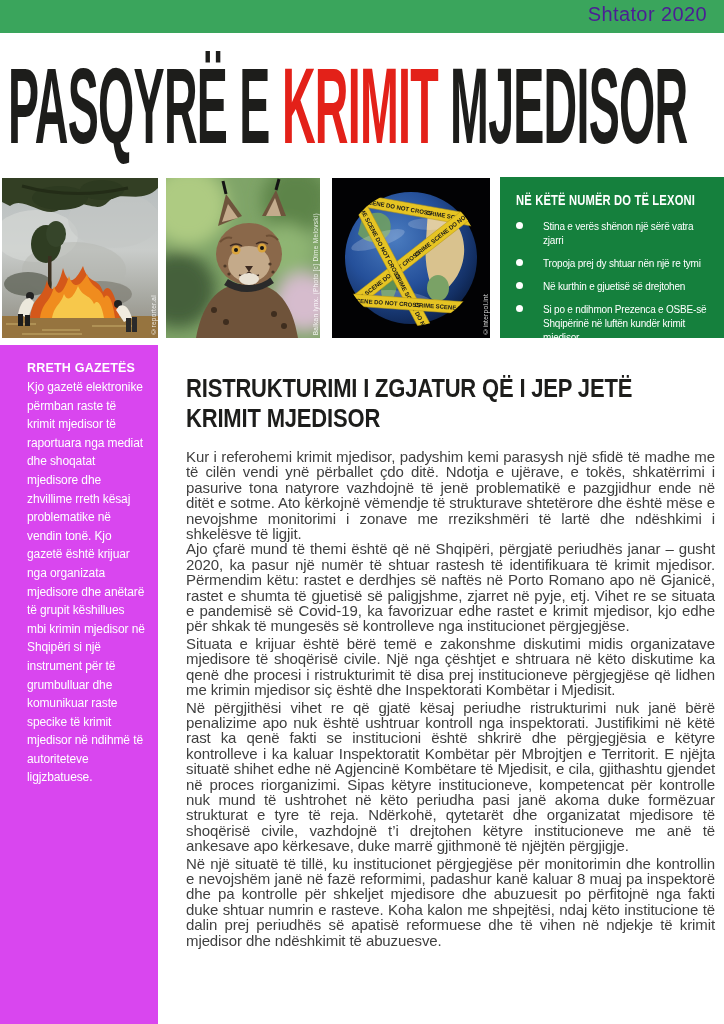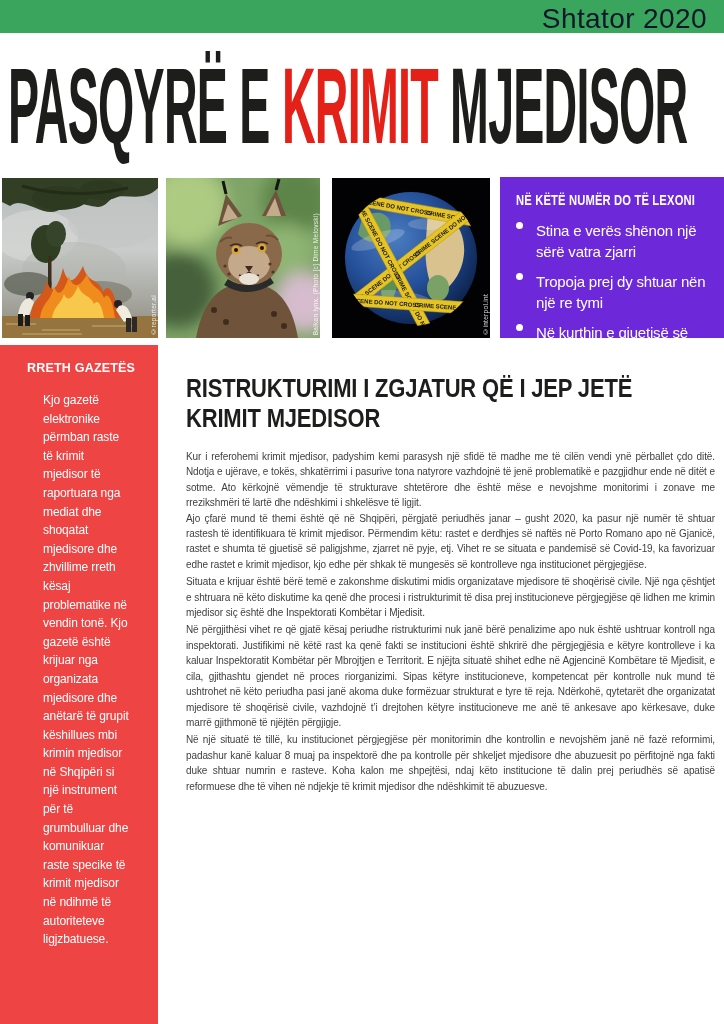--- a/index.html
+++ b/index.html
@@ -1,60 +1,60 @@
 <!DOCTYPE html>
 <html><head>
 <meta charset="utf-8">
 <style>
   html,body{margin:0;padding:0;background:#e8e8e8;}
   .page{position:relative;width:724px;height:1024px;background:#ffffff;overflow:hidden;
         font-family:"Liberation Sans",sans-serif;margin:0 auto;}
 
   
   .topbar{position:absolute;top:0;left:0;width:724px;height:33px;background:#3aa55c;}
-  .issue{position:absolute;top:3px;right:17px;font-size:28px;font-weight:300;
-         color:#0f172a;letter-spacing:.4px;}
+  .issue{position:absolute;top:3px;right:17px;font-size:20px;font-weight:300;
+         color:#4c1d95;letter-spacing:.4px;}
 
   
   .masthead{position:absolute;top:51px;left:8px;margin:0;white-space:pre;line-height:1;
             font-size:96px;font-weight:bold;color:#1d1d1b;letter-spacing:-1.5px;
             transform:scale(0.485,1.13);transform-origin:left top;}
   .masthead .accent{color:#e32119;}
 
   
   .photo{position:absolute;top:178px;height:160px;overflow:hidden;background:#777;}
   .photo svg{display:block;width:100%;height:100%;}
   .photo-fire{left:2px;width:156px;}
   .photo-lynx{left:166px;width:154px;}
   .photo-globe{left:332px;width:158px;}
   .credit{position:absolute;right:1px;bottom:3px;writing-mode:vertical-rl;
           transform:rotate(180deg);font-size:6.5px;color:rgba(255,255,255,.85);
           letter-spacing:.3px;}
 
   
-  .toc{position:absolute;left:500px;top:177px;width:224px;height:161px;background:#6d28d9;
+  .toc{position:absolute;left:500px;top:177px;width:224px;height:161px;background:#15803d;
        color:#fff;box-sizing:border-box;padding:15px 12px 0 16px;}
   .toc h2{margin:0 0 12px;font-size:14px;font-weight:bold;letter-spacing:.2px;
           white-space:nowrap;transform:scaleX(0.8);transform-origin:left center;}
   .toc ul{list-style:none;margin:0;padding:0;}
-  .toc li{display:flex;gap:13px;font-size:15px;line-height:1.4;letter-spacing:-0.2px;
+  .toc li{display:flex;gap:20px;font-size:10px;line-height:1.4;letter-spacing:-0.2px;
           margin-bottom:9px;}
   .dot{flex:none;width:7px;height:7px;border-radius:50%;background:#fff;margin-top:2px;}
 
   
-  .sidebar{position:absolute;left:0;top:345px;width:158px;height:679px;background:#ef4444;
+  .sidebar{position:absolute;left:0;top:345px;width:158px;height:679px;background:#d946ef;
            color:#fff;box-sizing:border-box;padding:16px 12px 0 27px;}
   .sidebar h3{margin:0 0 3px;font-size:12.5px;font-weight:bold;letter-spacing:.2px;}
-  .sidebar p{margin:16px;font-size:12px;line-height:18.6px;letter-spacing:-0.1px;}
+  .sidebar p{margin:0;font-size:12px;line-height:18.6px;letter-spacing:-0.1px;}
 
   
   .article{position:absolute;left:186px;top:374px;width:529px;color:#3f3f3f;}
   .headline{margin:0 0 16px;font-size:25px;line-height:1.18;font-weight:bold;color:#1d1d1b;
             transform:scaleX(0.88);transform-origin:left top;letter-spacing:-0.2px;}
-  .article p{margin:0;font-size:10px;line-height:15.4px;text-align:justify;
+  .article p{margin:0;font-size:15px;line-height:15.4px;text-align:justify;
              letter-spacing:-0.1px;}
   .article p.mt{margin-top:2px;}
   .article p.sig{margin-top:16px;text-align:left;}
 </style>
 </head>
 <body>
 
 <div class="page">
 
   <header class="topbar">

